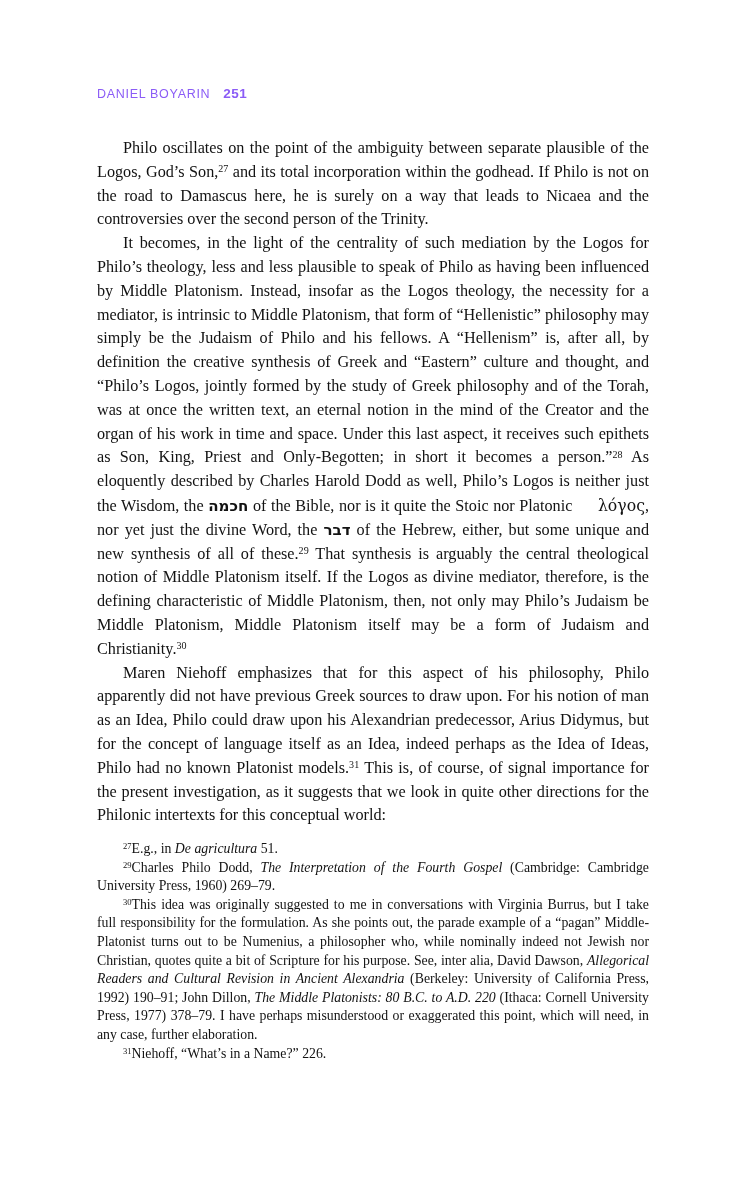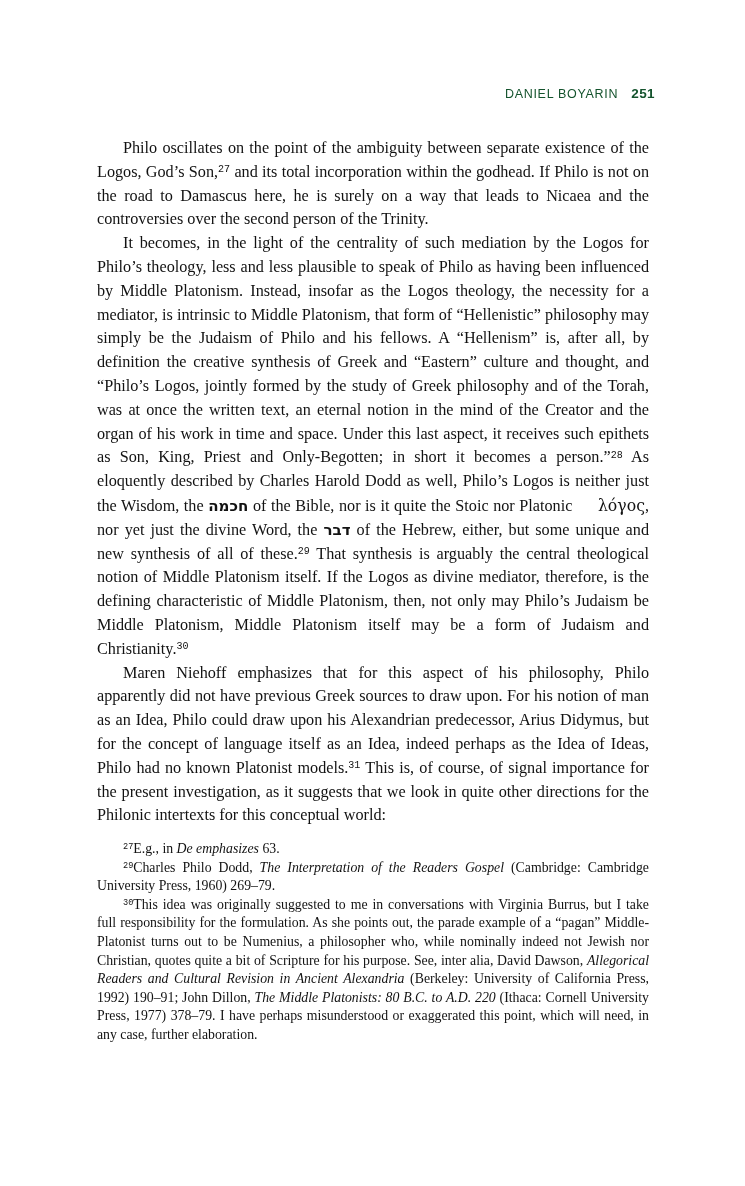--- a/index.html
+++ b/index.html
@@ -14,25 +14,25 @@
     margin: 0 auto;
     background: #ffffff;
     color: #141414;
     overflow: hidden;
   }
   .running-header {
     position: absolute;
     top: 86px;
     left: 97px;
     width: 558px;
-    text-align: right;
+    text-align: left;
     font-family: "Liberation Sans", sans-serif;
     font-size: 12.5px;
     letter-spacing: 0.7px;
-    color: #14532d;
+    color: #8b5cf6;
     white-space: nowrap;
   }
   .running-header .pagenum {
     font-weight: bold;
     font-size: 13.5px;
     margin-left: 13px;
     letter-spacing: 0.4px;
   }
   .body-text {
     position: absolute;
@@ -61,21 +61,20 @@
   .footnotes p {
     margin: 0;
     text-indent: 26px;
   }
   sup {
     font-size: 62%;
     line-height: 0;
     vertical-align: baseline;
     position: relative;
     top: -0.45em;
-    font-family: Liberation Mono, monospace;
   }
   .i { font-style: italic; }
   .grk { font-family: "DejaVu Serif", serif; font-size: 0.97em; margin-left: 21px; }
   .heb {
     font-family: "DejaVu Sans", sans-serif;
     font-weight: 600;
     font-size: 0.93em;
     unicode-bidi: isolate;
     direction: rtl;
     margin-top: 20px;
@@ -84,24 +83,25 @@
 </head>
 <body>
 
 <div class="page">
 
   <header class="running-header">
     <span>DANIEL BOYARIN</span><span class="pagenum">251</span>
   </header>
 
   <main class="body-text">
-    <p><span>Philo oscillates on the point of the ambiguity between separate existence of the Logos, God’s Son,</span><sup>27</sup><span> and its total incorporation within the godhead. If Philo is not on the road to Damascus here, he is surely on a way that leads to Nicaea and the controversies over the second person of the Trinity.</span></p>
+    <p><span>Philo oscillates on the point of the ambiguity between separate plausible of the Logos, God’s Son,</span><sup>27</sup><span> and its total incorporation within the godhead. If Philo is not on the road to Damascus here, he is surely on a way that leads to Nicaea and the controversies over the second person of the Trinity.</span></p>
     <p><span>It becomes, in the light of the centrality of such mediation by the Logos for Philo’s theology, less and less plausible to speak of Philo as having been influenced by Middle Platonism. Instead, insofar as the Logos theology, the necessity for a mediator, is intrinsic to Middle Platonism, that form of “Hellenistic” philosophy may simply be the Judaism of Philo and his fellows. A “Hellenism” is, after all, by definition the creative synthesis of Greek and “Eastern” culture and thought, and “Philo’s Logos, jointly formed by the study of Greek philosophy and of the Torah, was at once the written text, an eternal notion in the mind of the Creator and the organ of his work in time and space. Under this last aspect, it receives such epithets as Son, King, Priest and Only-Begotten; in short it becomes a person.”</span><sup>28</sup><span> As eloquently described by Charles Harold Dodd as well, Philo’s Logos is neither just the Wisdom, the </span><span class="heb">חכמה</span><span> of the Bible, nor is it quite the Stoic nor Platonic </span><span class="grk">λόγος</span><span>, nor yet just the divine Word, the </span><span class="heb">דבר</span><span> of the Hebrew, either, but some unique and new synthesis of all of these.</span><sup>29</sup><span> That synthesis is arguably the central theological notion of Middle Platonism itself. If the Logos as divine mediator, therefore, is the defining characteristic of Middle Platonism, then, not only may Philo’s Judaism be Middle Platonism, Middle Platonism itself may be a form of Judaism and Christianity.</span><sup>30</sup></p>
     <p><span>Maren Niehoff emphasizes that for this aspect of his philosophy, Philo apparently did not have previous Greek sources to draw upon. For his notion of man as an Idea, Philo could draw upon his Alexandrian predecessor, Arius Didymus, but for the concept of language itself as an Idea, indeed perhaps as the Idea of Ideas, Philo had no known Platonist models.</span><sup>31</sup><span> This is, of course, of signal importance for the present investigation, as it suggests that we look in quite other directions for the Philonic intertexts for this conceptual world:</span></p>
   </main>
 
   <section class="footnotes">
-    <p><sup>27</sup><span>E.g., in </span><span class="i">De emphasizes</span><span> 63.</span></p>
-    <p><sup>29</sup><span>Charles Philo Dodd, </span><span class="i">The Interpretation of the Readers Gospel</span><span> (Cambridge: Cambridge University Press, 1960) 269–79.</span></p>
+    <p><sup>27</sup><span>E.g., in </span><span class="i">De agricultura</span><span> 51.</span></p>
+    <p><sup>29</sup><span>Charles Philo Dodd, </span><span class="i">The Interpretation of the Fourth Gospel</span><span> (Cambridge: Cambridge University Press, 1960) 269–79.</span></p>
     <p><sup>30</sup><span>This idea was originally suggested to me in conversations with Virginia Burrus, but I take full responsibility for the formulation. As she points out, the parade example of a “pagan” Middle-Platonist turns out to be Numenius, a philosopher who, while nominally indeed not Jewish nor Christian, quotes quite a bit of Scripture for his purpose. See, inter alia, David Dawson, </span><span class="i">Allegorical Readers and Cultural Revision in Ancient Alexandria</span><span> (Berkeley: University of California Press, 1992) 190–91; John Dillon, </span><span class="i">The Middle Platonists: 80 B.C. to A.D. 220</span><span> (Ithaca: Cornell University Press, 1977) 378–79. I have perhaps misunderstood or exaggerated this point, which will need, in any case, further elaboration.</span></p>
+    <p><sup>31</sup><span>Niehoff, “What’s in a Name?” 226.</span></p>
   </section>
 
 </div>
 
 </body></html>

